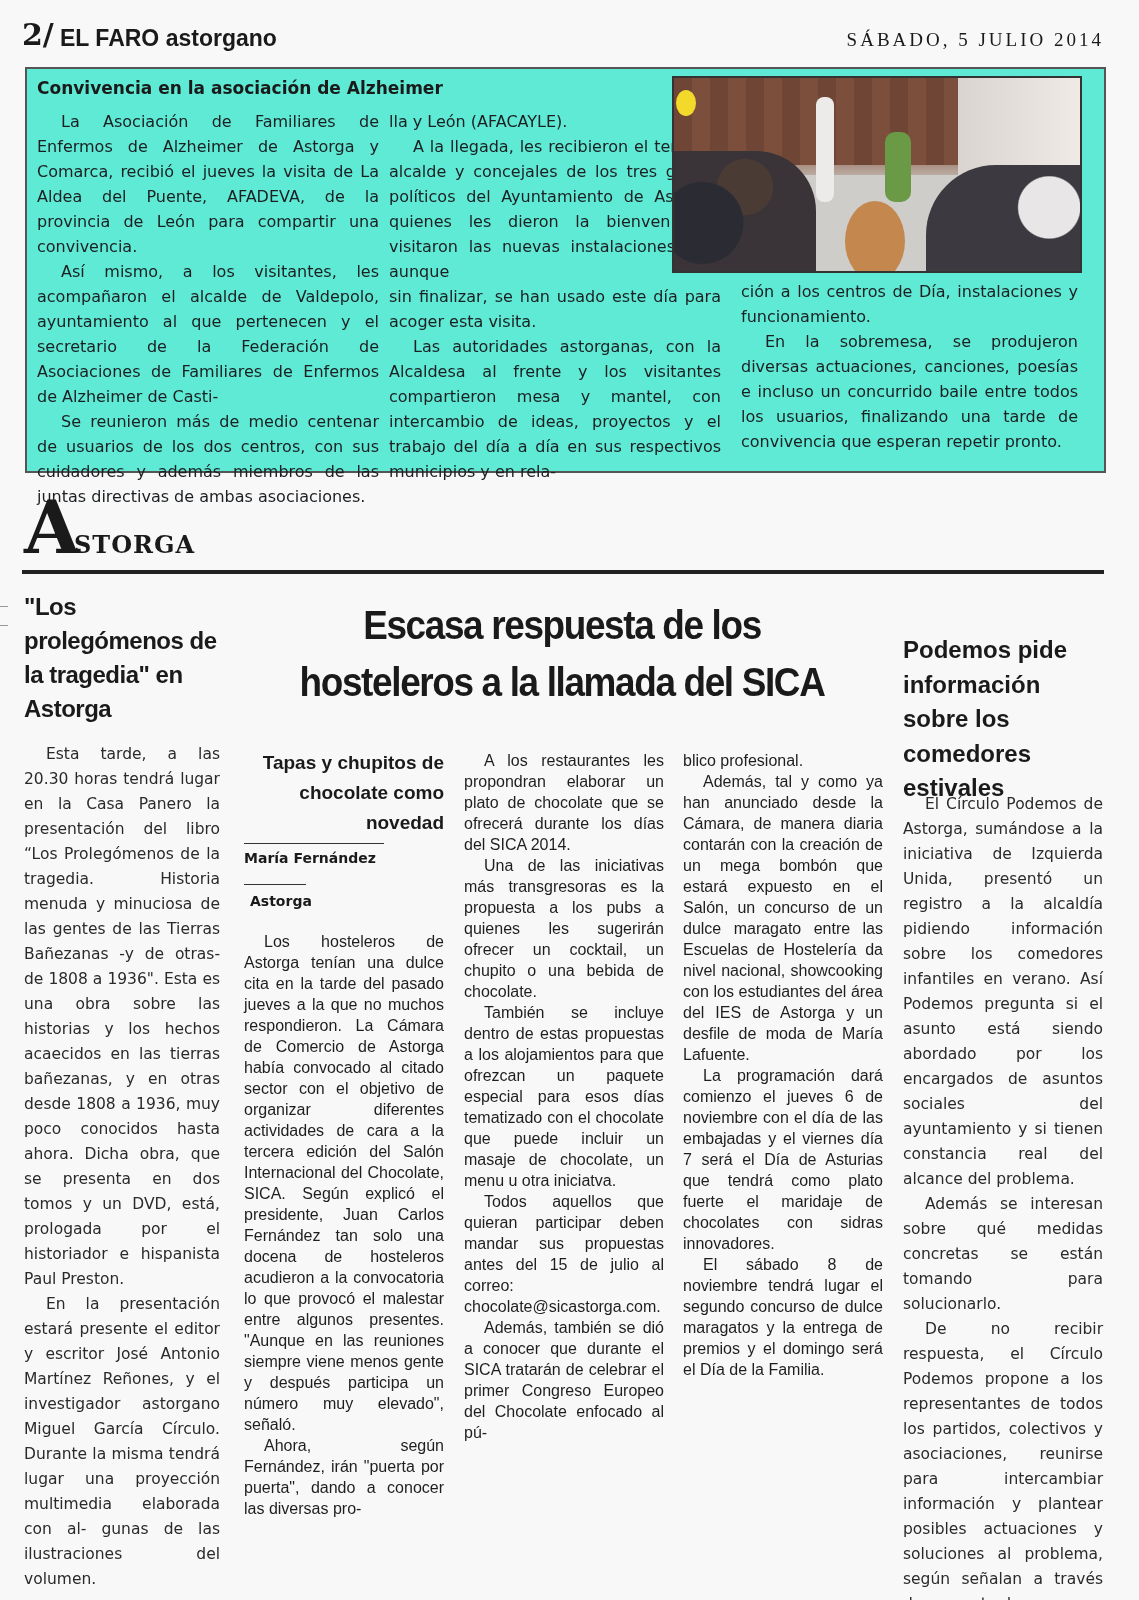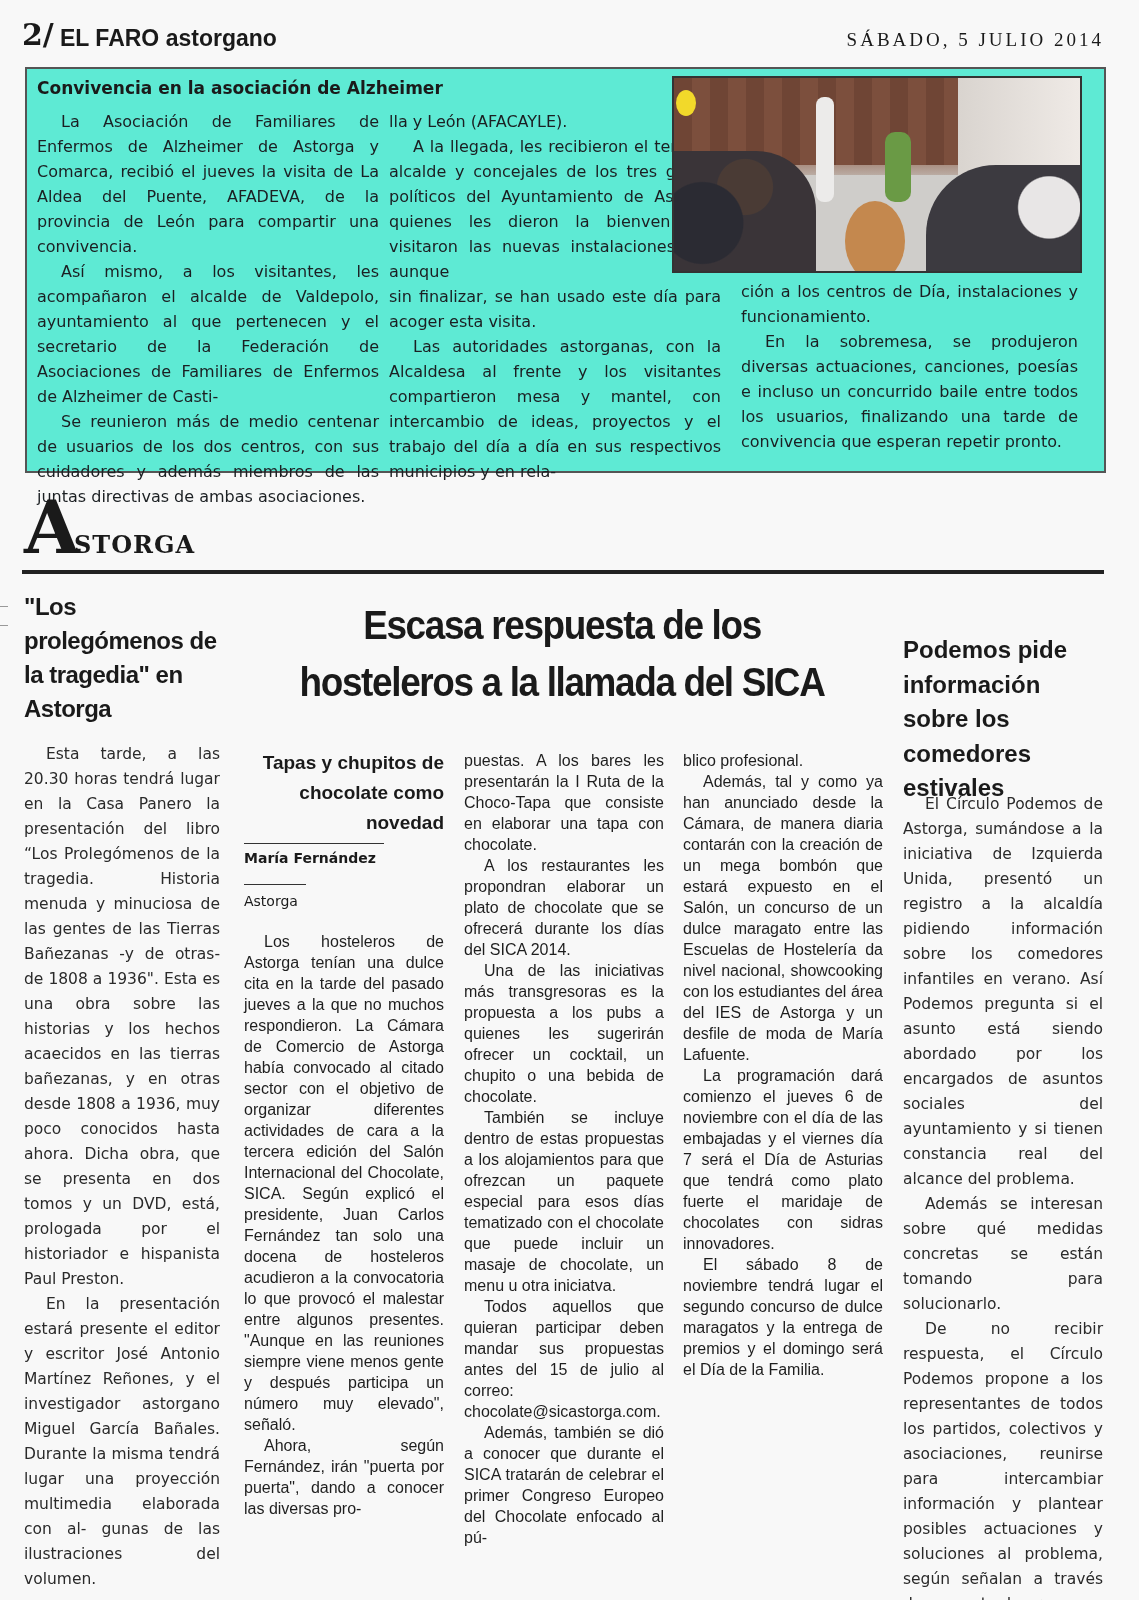--- a/index.html
+++ b/index.html
@@ -47,21 +47,21 @@
   .left-body p { text-indent: 22px; }
 
   
   .main-head { position: absolute; left: 244px; top: 597px; width: 636px; text-align: center; font-family: "Liberation Sans", sans-serif; font-weight: bold; font-size: 41px; line-height: 57px; letter-spacing: -1.5px; transform: scaleX(0.9); transform-origin: center top; }
 
   
   .subhead { position: absolute; left: 244px; top: 748px; width: 200px; text-align: right; font-family: "Liberation Sans", sans-serif; font-weight: bold; font-size: 19px; line-height: 30px; }
   .by-rule1 { position: absolute; left: 244px; top: 843px; width: 140px; height: 1px; background: #333; }
   .byline { position: absolute; left: 244px; top: 849px; font-weight: bold; font-size: 14px; line-height: 18px; }
   .by-rule2 { position: absolute; left: 244px; top: 884px; width: 62px; height: 1px; background: #333; }
-  .dateline { position: absolute; left: 244px; top: 892px; font-weight: normal; font-size: 14px; line-height: 18px; }
+  .dateline { position: absolute; left: 250px; top: 892px; font-weight: bold; font-size: 14px; line-height: 18px; }
 
   .news { position: absolute; font-family: "Liberation Sans", sans-serif; font-size: 16px; line-height: 21px; text-align: justify; color: #1e1e1e; }
   .news p { text-indent: 20px; }
   .news p.cont { text-indent: 0; }
   .n1 { left: 244px; top: 931px; width: 200px; }
   .n2 { left: 464px; top: 750px; width: 200px; }
   .n3 { left: 683px; top: 750px; width: 200px; }
 
   
   .right-head { position: absolute; left: 903px; top: 633px; width: 205px; font-family: "Liberation Sans", sans-serif; font-size: 24px; line-height: 34.5px; }
@@ -112,36 +112,35 @@
 <div class="section">
   <span class="big-a">A</span>
   <span class="rest">STORGA</span>
 </div>
 <div class="rule"></div>
 <div class="sidemark"></div>
 
 <h2 class="left-head">"Los prolegómenos de la tragedia" en Astorga</h2>
 <div class="left-body">
   <p>Esta tarde, a las 20.30 horas tendrá lugar en la Casa Panero la presentación del libro “Los Prolegómenos de la tragedia. Historia menuda y minuciosa de las gentes de las Tierras Bañezanas -y de otras- de 1808 a 1936". Esta es una obra sobre las historias y los hechos acaecidos en las tierras bañezanas, y en otras desde 1808 a 1936, muy poco conocidos hasta ahora. Dicha obra, que se presenta en dos tomos y un DVD, está, prologada por el historiador e hispanista Paul Preston.</p>
-  <p>En la presentación estará presente el editor y escritor José Antonio Martínez Reñones, y el investigador astorgano Miguel García Bañales. Durante la misma tendrá lugar una proyección multimedia elaborada con al- gunas de las ilustraciones del volumen.</p>
+  <p>En la presentación estará presente el editor y escritor José Antonio Martínez Reñones, y el investigador astorgano Miguel García Círculo. Durante la misma tendrá lugar una proyección multimedia elaborada con al- gunas de las ilustraciones del volumen.</p>
 </div>
 
 <h1 class="main-head">Escasa respuesta de los hosteleros a la llamada del SICA</h1>
 <h3 class="subhead">Tapas y chupitos de chocolate como novedad</h3>
 <div class="by-rule1"></div>
 <div class="byline">María Fernández</div>
 <div class="by-rule2"></div>
 <div class="dateline">Astorga</div>
 
 <div class="news n1">
   <p>Los hosteleros de Astorga tenían una dulce cita en la tarde del pasado jueves a la que no muchos respondieron. La Cámara de Comercio de Astorga había convocado al citado sector con el objetivo de organizar diferentes actividades de cara a la tercera edición del Salón Internacional del Chocolate, SICA. Según explicó el presidente, Juan Carlos Fernández tan solo una docena de hosteleros acudieron a la convocatoria lo que provocó el malestar entre algunos presentes. "Aunque en las reuniones siempre viene menos gente y después participa un número muy elevado", señaló.</p>
   <p>Ahora, según Fernández, irán "puerta por puerta", dando a conocer las diversas pro-</p>
 </div>
 <div class="news n2">
-  <p class="cont">puestas. A los bares les presentarán la I Ruta de la Choco-Tapa que consiste en elaborar una tapa con chocolate.</p>
   <p>A los restaurantes les propondran elaborar un plato de chocolate que se ofrecerá durante los días del SICA 2014.</p>
   <p>Una de las iniciativas más transgresoras es la propuesta a los pubs a quienes les sugerirán ofrecer un cocktail, un chupito o una bebida de chocolate.</p>
   <p>También se incluye dentro de estas propuestas a los alojamientos para que ofrezcan un paquete especial para esos días tematizado con el chocolate que puede incluir un masaje de chocolate, un menu u otra iniciatva.</p>
   <p>Todos aquellos que quieran participar deben mandar sus propuestas antes del 15 de julio al correo: chocolate@sicastorga.com.</p>
   <p>Además, también se dió a conocer que durante el SICA tratarán de celebrar el primer Congreso Europeo del Chocolate enfocado al pú-</p>
 </div>
 <div class="news n3">
   <p class="cont">blico profesional.</p>
   <p>Además, tal y como ya han anunciado desde la Cámara, de manera diaria contarán con la creación de un mega bombón que estará expuesto en el Salón, un concurso de un dulce maragato entre las Escuelas de Hostelería da nivel nacional, showcooking con los estudiantes del área del IES de Astorga y un desfile de moda de María Lafuente.</p>
   <p>La programación dará comienzo el jueves 6 de noviembre con el día de las embajadas y el viernes día 7 será el Día de Asturias que tendrá como plato fuerte el maridaje de chocolates con sidras innovadores.</p>

